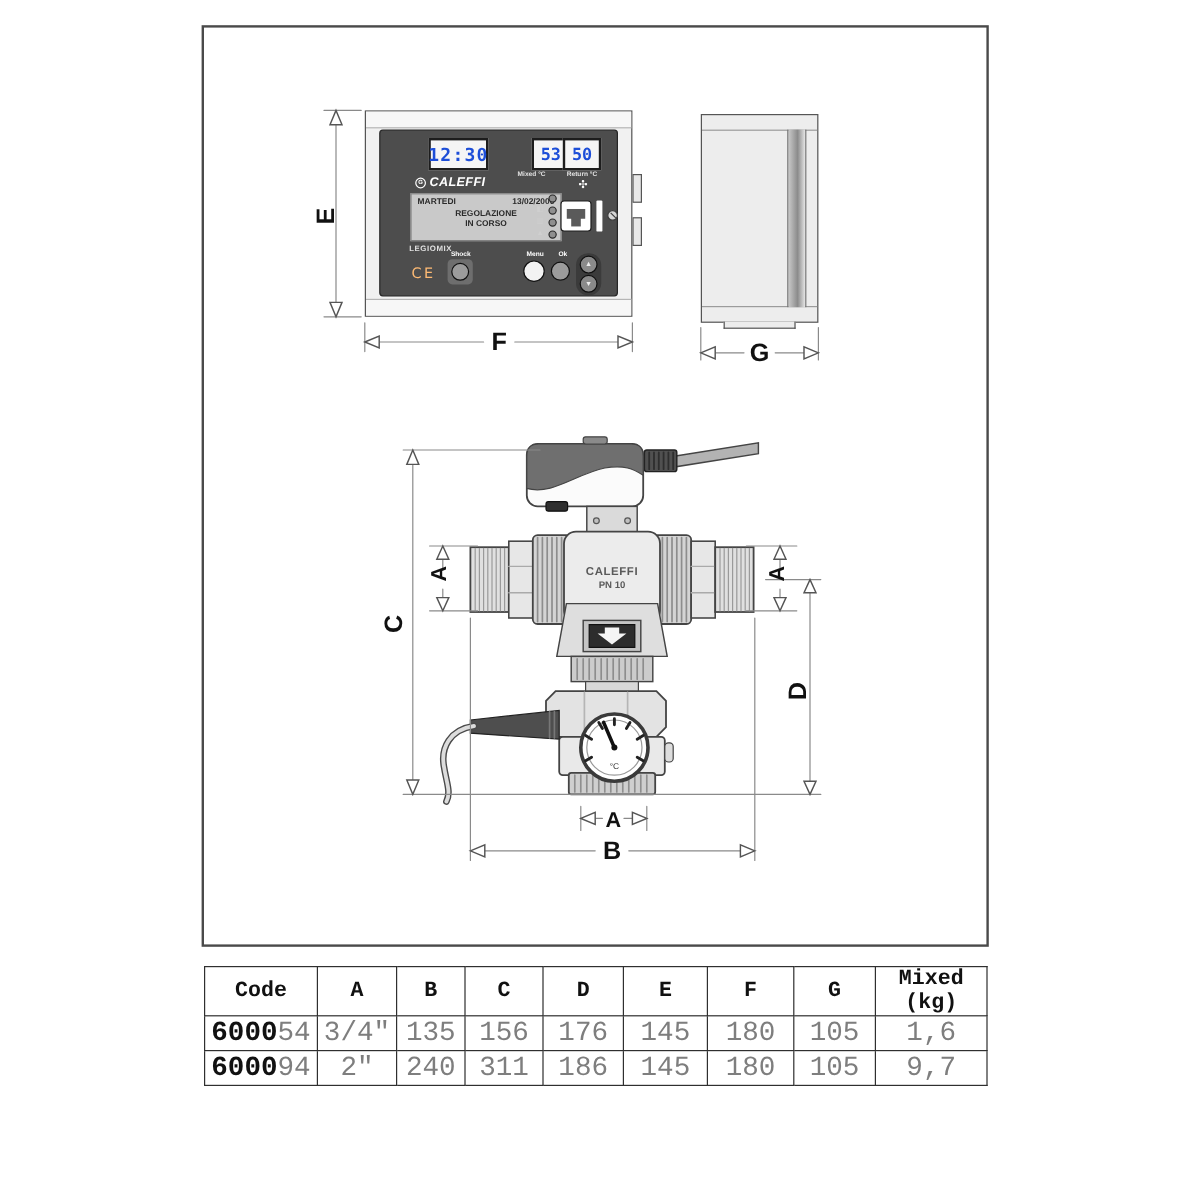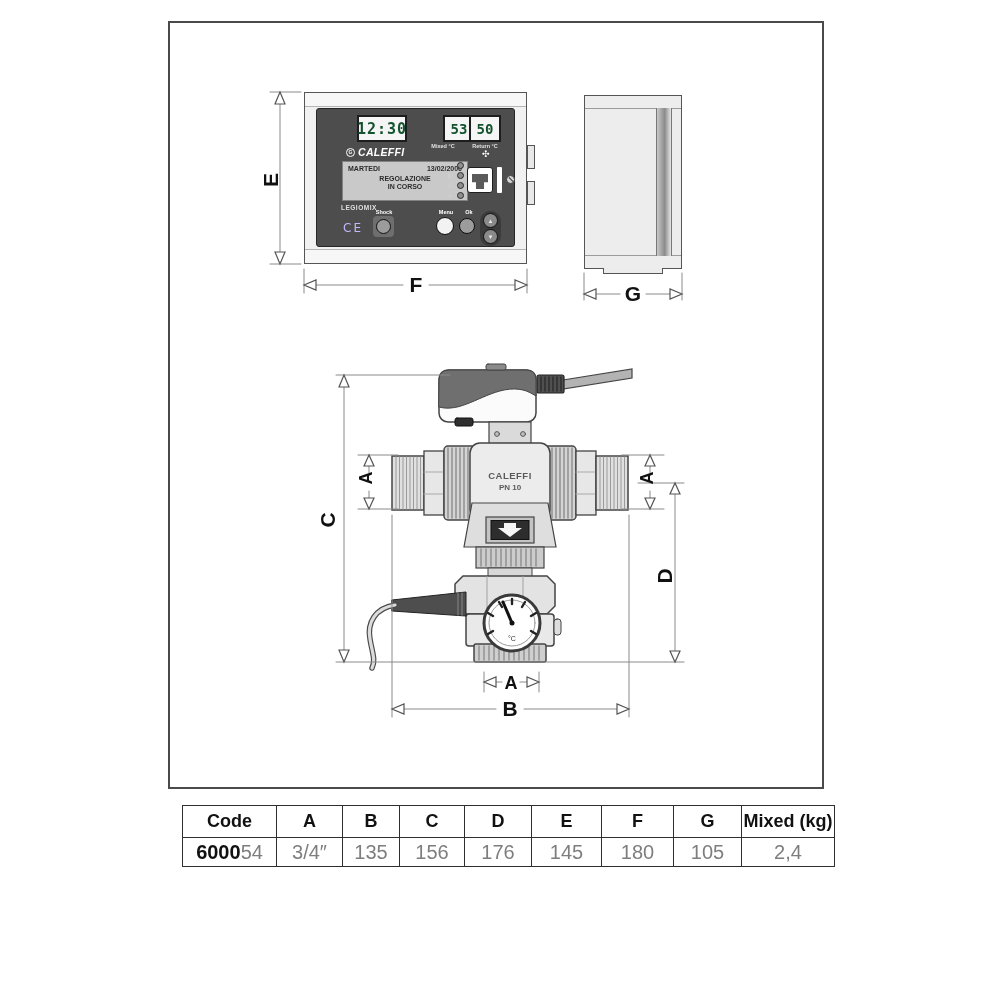--- a/index.html
+++ b/index.html
@@ -14,21 +14,21 @@
   .ctrl-frame{position:absolute;left:134px;top:69px;width:223px;height:172px;
               background:#f1f1f1;border:1.5px solid #555;box-sizing:border-box;}
   .ctrl-strip-top{position:absolute;left:0;top:0;width:100%;height:13px;background:#f7f7f7;border-bottom:1px solid #b5b5b5;}
   .ctrl-strip-bottom{position:absolute;left:0;bottom:0;width:100%;height:13px;background:#f7f7f7;border-top:1px solid #b5b5b5;}
   .hinge{position:absolute;width:8px;height:24px;right:-9px;background:#e8e8e8;border:1.5px solid #555;box-sizing:border-box;}
   .hinge.h1{top:52px}.hinge.h2{top:88px}
 
   .panel{position:absolute;left:11px;top:15px;width:197px;height:137px;background:#4d4d4d;
          border:1px solid #262626;border-radius:3px;}
   .seg{position:absolute;background:#f5f5f5;border:2px solid #1d1d1d;box-sizing:border-box;
-       font-family:"DejaVu Sans Mono",monospace;font-weight:bold;color:#14532d;
+       font-family:"DejaVu Sans Mono",monospace;font-weight:bold;color:#1d4ed8;
        display:flex;align-items:center;justify-content:center;}
   .seg.clock{left:40px;top:6px;width:50px;height:27px;font-size:15px;letter-spacing:1px;}
   .seg.small{width:32px;height:27px;font-size:14px;}
   .seg.mixed{left:126px;top:6px}.seg.ret{left:152px;top:6px}
   .disp-label{position:absolute;top:34px;width:42px;text-align:center;font-size:5.5px;font-weight:bold;color:#e2e2e2;}
   .disp-label.ml{left:105px}.disp-label.rl{left:147px}
   .fan{position:absolute;left:165px;top:41px;color:#fff;font-size:9px;line-height:9px;}
   .brand-row{position:absolute;left:29px;top:37px;display:flex;align-items:center;gap:3px;color:#fff;}
   .brand-circ{width:9px;height:9px;border:1.5px solid #fff;border-radius:50%;box-sizing:border-box;
               display:inline-flex;align-items:center;justify-content:center;font-size:5px;font-weight:bold;}
@@ -45,42 +45,42 @@
   .led-dot{width:5px;height:5px;border-radius:50%;background:#8f8f8f;border:1px solid #2c2c2c;}
   .rj45{position:absolute;left:150px;top:58px;width:26px;height:26px;background:#fff;border-radius:3px;border:1px solid #1f1f1f;box-sizing:border-box;display:flex;align-items:flex-end;justify-content:center;}
   .rj45-plug{width:16px;height:15px;margin-bottom:3px;background:#5a5a5a;
              clip-path:polygon(0 0,100% 0,100% 55%,75% 55%,75% 100%,25% 100%,25% 55%,0 55%);}
   .slot-bar{position:absolute;left:180px;top:58px;width:5px;height:26px;background:#fff;border-radius:1px;}
   .screw{position:absolute;left:189px;top:66px;width:9px;height:9px;border-radius:50%;background:#d5d5d5;border:1px solid #3d3d3d;box-sizing:border-box;}
   .screw::after{content:"";position:absolute;left:0.5px;top:3px;width:6px;height:1px;background:#3d3d3d;transform:rotate(45deg);}
   .btn-label{position:absolute;width:28px;text-align:center;font-size:5.5px;font-weight:bold;color:#fff;}
   .btn{position:absolute;border-radius:50%;border:1px solid #101010;box-sizing:border-box;}
   .shock-pad{position:absolute;left:56px;top:107px;width:21px;height:21px;background:#6e6e6e;border-radius:4px;}
-  .ce{position:absolute;left:26px;top:112px;color:#c4b5fd;font-size:12px;letter-spacing:2px;font-family:"DejaVu Sans",sans-serif;}
+  .ce{position:absolute;left:26px;top:112px;color:#fdba74;font-size:12px;letter-spacing:2px;font-family:"DejaVu Sans",sans-serif;}
   .updown-pad{position:absolute;left:163px;top:102px;width:21px;height:35px;background:#3b3b3b;border-radius:10px;}
   .arrow-btn{position:absolute;width:15px;height:15px;border-radius:50%;background:#8a8a8a;border:1px solid #101010;
              box-sizing:border-box;display:flex;align-items:center;justify-content:center;font-size:6px;color:#ececec;}
 
   
   .side-view{position:absolute;left:414px;top:72px;width:98px;height:174px;background:#ededed;
              border:1.5px solid #555;box-sizing:border-box;}
   .sv-top{position:absolute;left:0;top:12px;width:100%;border-top:1px solid #9b9b9b;}
   .sv-bot{position:absolute;left:0;bottom:12px;width:100%;border-top:1px solid #9b9b9b;}
   .sv-strip{position:absolute;right:9px;top:12px;bottom:12px;width:14px;
             background:linear-gradient(90deg,#c9c9c9,#8b8b8b 55%,#e6e6e6);border-left:1px solid #777;border-right:1px solid #777;}
   .sv-foot{position:absolute;left:18px;bottom:-6px;width:60px;height:6px;background:#ececec;border:1px solid #555;border-top:none;box-sizing:border-box;}
 
   .dims-svg{position:absolute;left:0;top:0;pointer-events:none;}
 
   
-  .spec-table{position:absolute;left:182px;top:805px;width:652px;border-collapse:collapse;
-              table-layout:fixed;font-family:Liberation Sans, sans-serif;}
+  .spec-table{position:absolute;left:170px;top:805px;width:652px;border-collapse:collapse;
+              table-layout:fixed;font-family:Liberation Mono, monospace;}
   .spec-table th,.spec-table td{border:1.5px solid #2f2f2f;text-align:center;padding:0;}
   .spec-table th{height:31px;font-size:18px;font-weight:bold;color:#111;}
-  .spec-table td{height:28px;font-size:20px;color:#7e7e7e;}
+  .spec-table td{height:28px;font-size:23px;color:#7e7e7e;}
   .code-prefix{font-weight:bold;color:#111;}
 </style>
 </head>
 <body>
 
 <div id="screen">
 
   <div class="drawing-box">
 
     <div class="ctrl-frame">
@@ -343,17 +343,28 @@
     <tbody>
       <tr>
         <td><span class="code-prefix">6000</span><span>54</span></td>
         <td>3/4″</td>
         <td>135</td>
         <td>156</td>
         <td>176</td>
         <td>145</td>
         <td>180</td>
         <td>105</td>
-        <td>2,4</td>
+        <td>1,6</td>
+      </tr>
+      <tr>
+        <td><span class="code-prefix">6000</span><span>94</span></td>
+        <td>2″</td>
+        <td>240</td>
+        <td>311</td>
+        <td>186</td>
+        <td>145</td>
+        <td>180</td>
+        <td>105</td>
+        <td>9,7</td>
       </tr>
     </tbody>
   </table>
 </div>
 
 </body></html>

